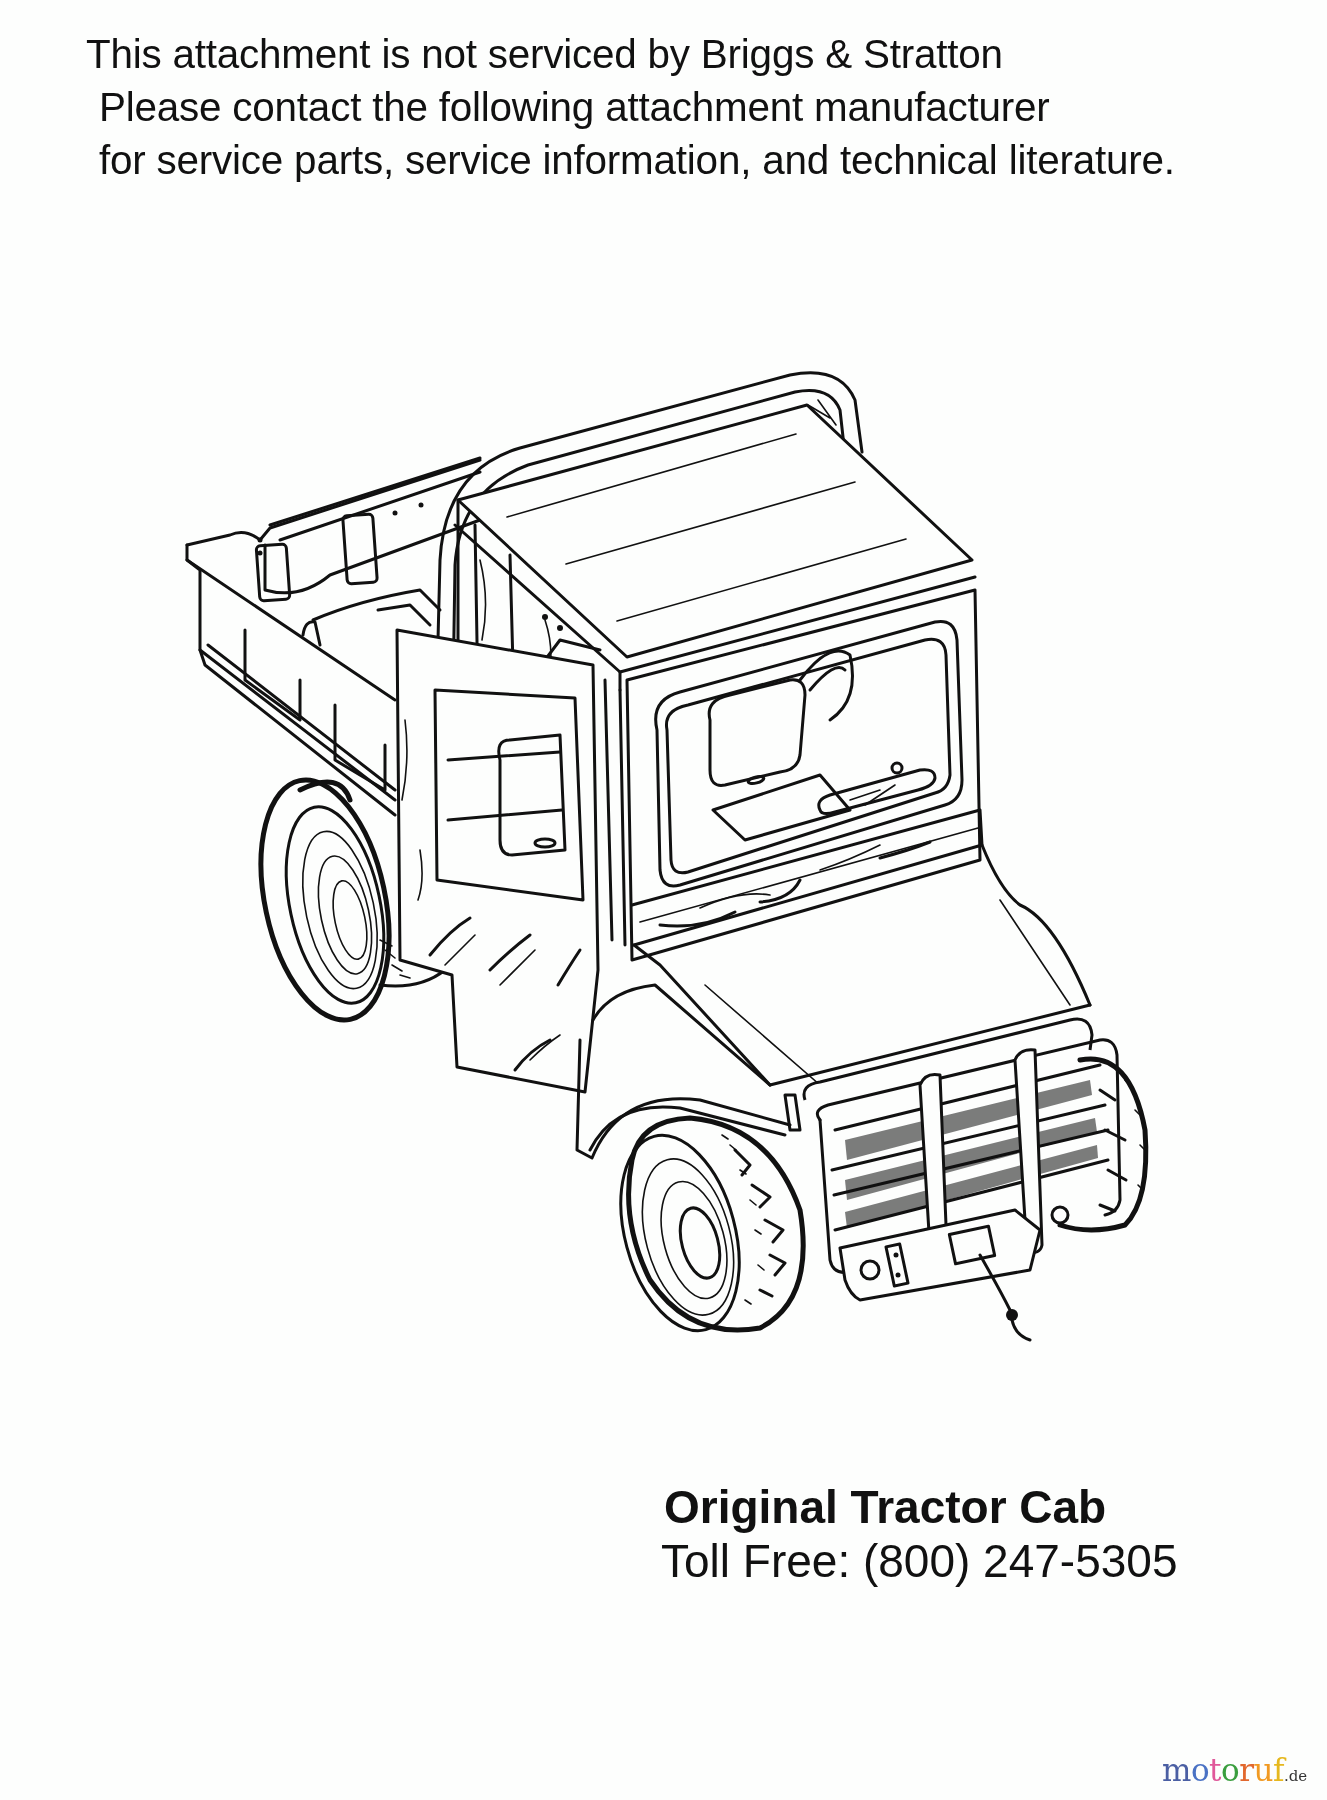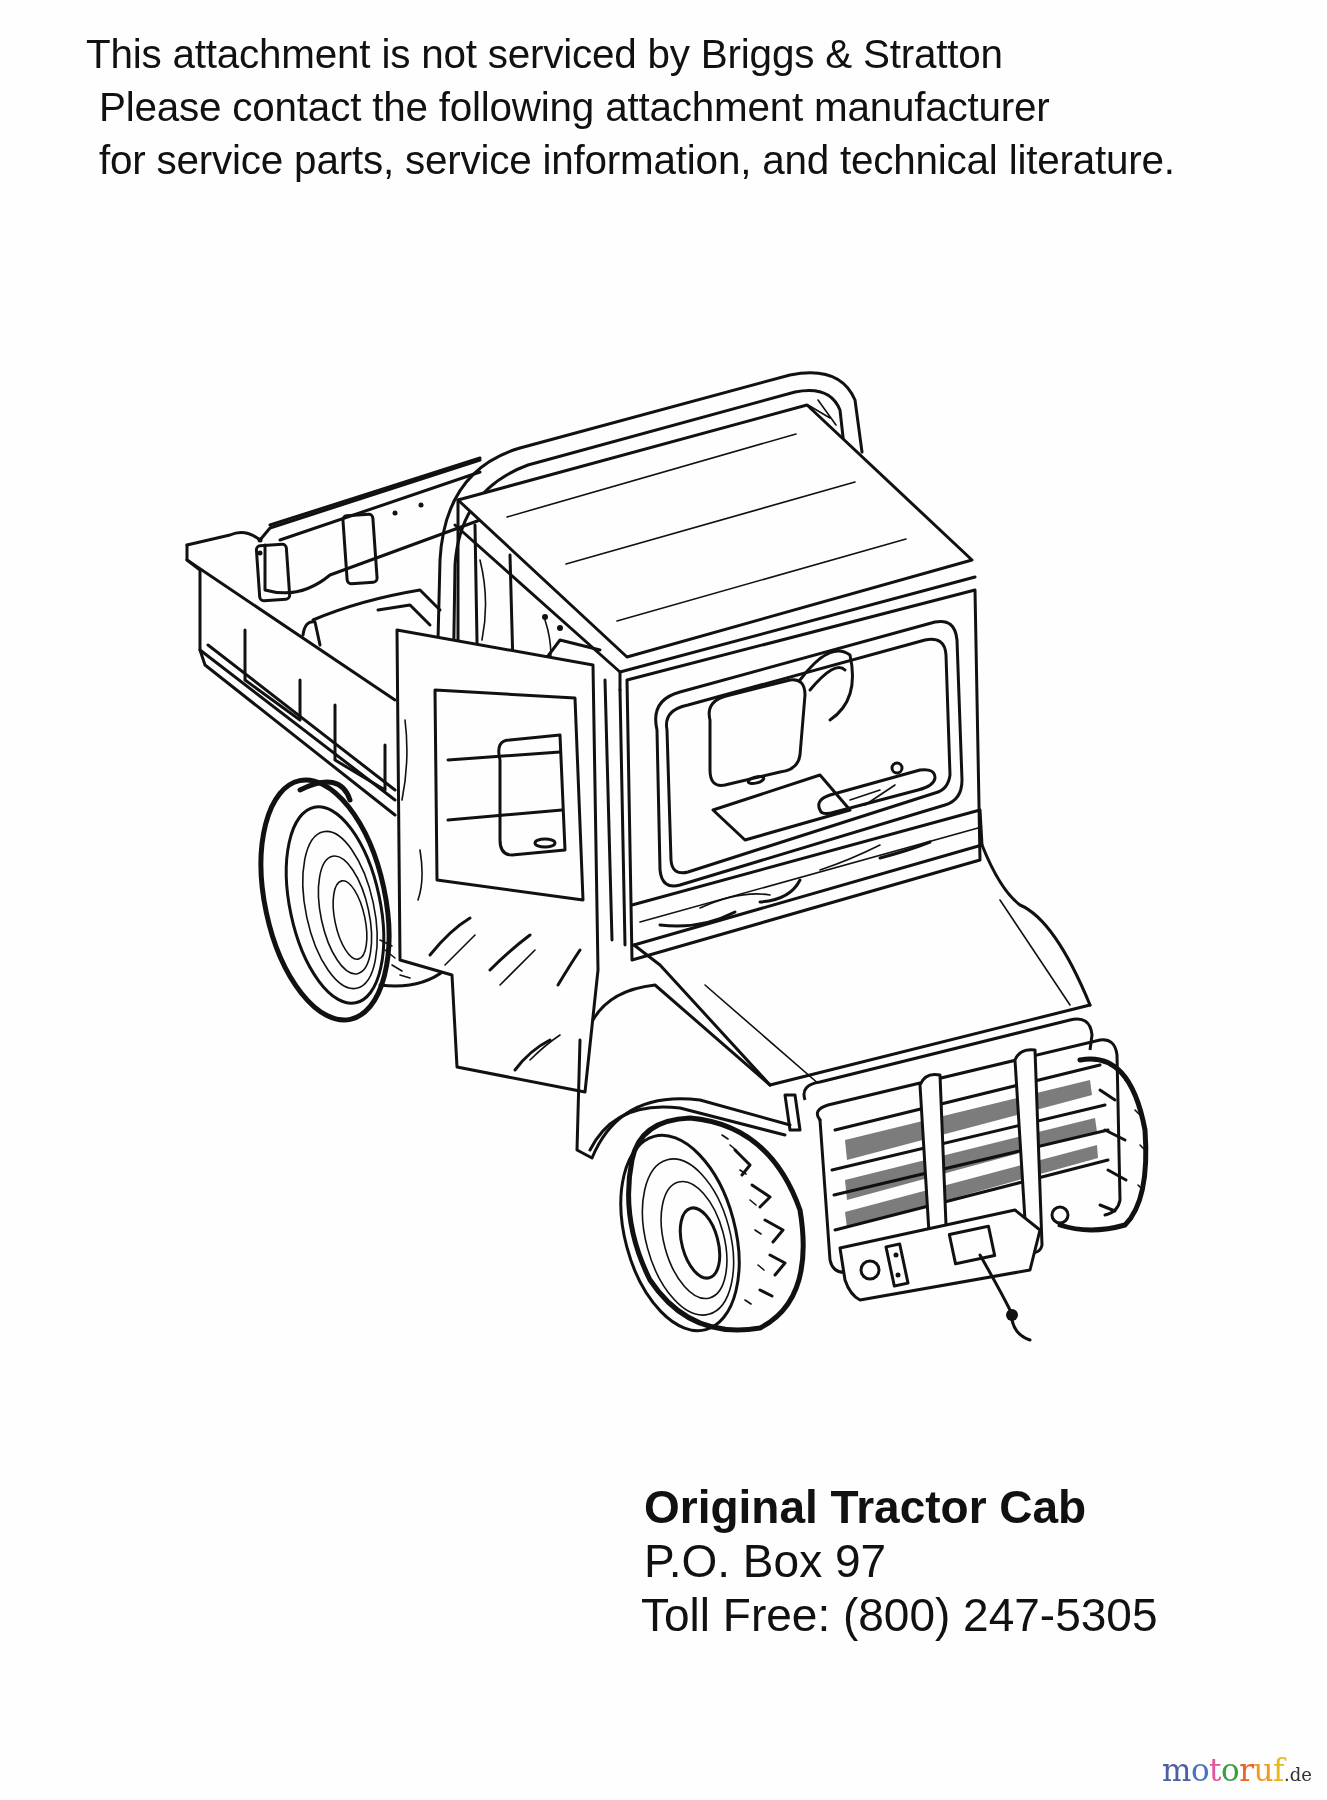--- a/index.html
+++ b/index.html
@@ -2,26 +2,26 @@
 <html><head>
   <meta charset="utf-8">
   <style>
     html, body { margin: 0; padding: 0; background: #fdfefd; }
     body { width: 1327px; height: 1800px; position: relative; overflow: hidden;
            font-family: "Liberation Sans", sans-serif; color: #111; }
     .notice { position: absolute; left: 0; top: 0; width: 1327px; }
     .notice .line { position: absolute; font-size: 41px; line-height: 48px; white-space: nowrap;
                     letter-spacing: -0.2px; transform: scaleX(0.985); transform-origin: left top; }
     .illustration { position: absolute; left: 0; top: 0; width: 1327px; height: 1800px; }
-    .address { position: absolute; left: 644px; top: 1480px; }
+    .address { position: absolute; left: 664px; top: 1480px; }
     .address .row { font-size: 46px; line-height: 54px; white-space: nowrap; }
     .address .company { font-weight: bold; }
     .watermark { position: absolute; left: 1162px; top: 1752px; font-family: "DejaVu Serif", serif;
                  font-size: 31px; line-height: 36px; white-space: nowrap; letter-spacing: -0.5px; }
-    .watermark .tld { font-size: 18px; color: #333; letter-spacing: 0; }
+    .watermark .tld { font-size: 15px; color: #333; letter-spacing: 0; }
     svg .k { fill: none; stroke: #111; stroke-width: 3; stroke-linejoin: round; stroke-linecap: round; }
     svg .t { fill: none; stroke: #111; stroke-width: 1.6; stroke-linecap: round; }
     svg .h { fill: none; stroke: #111; stroke-width: 5; stroke-linecap: round; }
     svg .w { fill: #fdfefd; stroke: #111; stroke-width: 3; stroke-linejoin: round; }
     svg .fb { fill: #111; }
   </style>
 </head>
 <body>
 
 <div class="notice">
@@ -190,19 +190,18 @@
     <circle class="fb" cx="1012" cy="1315" r="6"></circle>
     <path class="k" d="M1012 1320 Q1015 1335 1030 1340"></path>
     <rect class="k" x="890" y="1245" width="14" height="40" transform="rotate(-12 897 1265)"></rect>
     <circle class="fb" cx="896" cy="1255" r="2.5"></circle>
     <circle class="fb" cx="898" cy="1275" r="2.5"></circle>
   </g>
 </svg>
 
 <div class="address">
   <div class="row company">Original Tractor Cab</div>
-  <div class="row">P.O. Box 97</div>
   <div class="row" style="margin-left:-3px">Toll Free: (800) 247-5305</div>
 </div>
 
 <div class="watermark">
   <span style="color: rgb(75, 95, 163);">m</span><span style="color: rgb(74, 114, 196);">o</span><span style="color: rgb(224, 88, 154);">t</span><span style="color: rgb(58, 158, 62);">o</span><span style="color: rgb(226, 104, 46);">r</span><span style="color: rgb(241, 154, 34);">u</span><span style="color: rgb(230, 184, 30);">f</span><span class="tld">.de</span>
 </div>
 
 </body></html>

